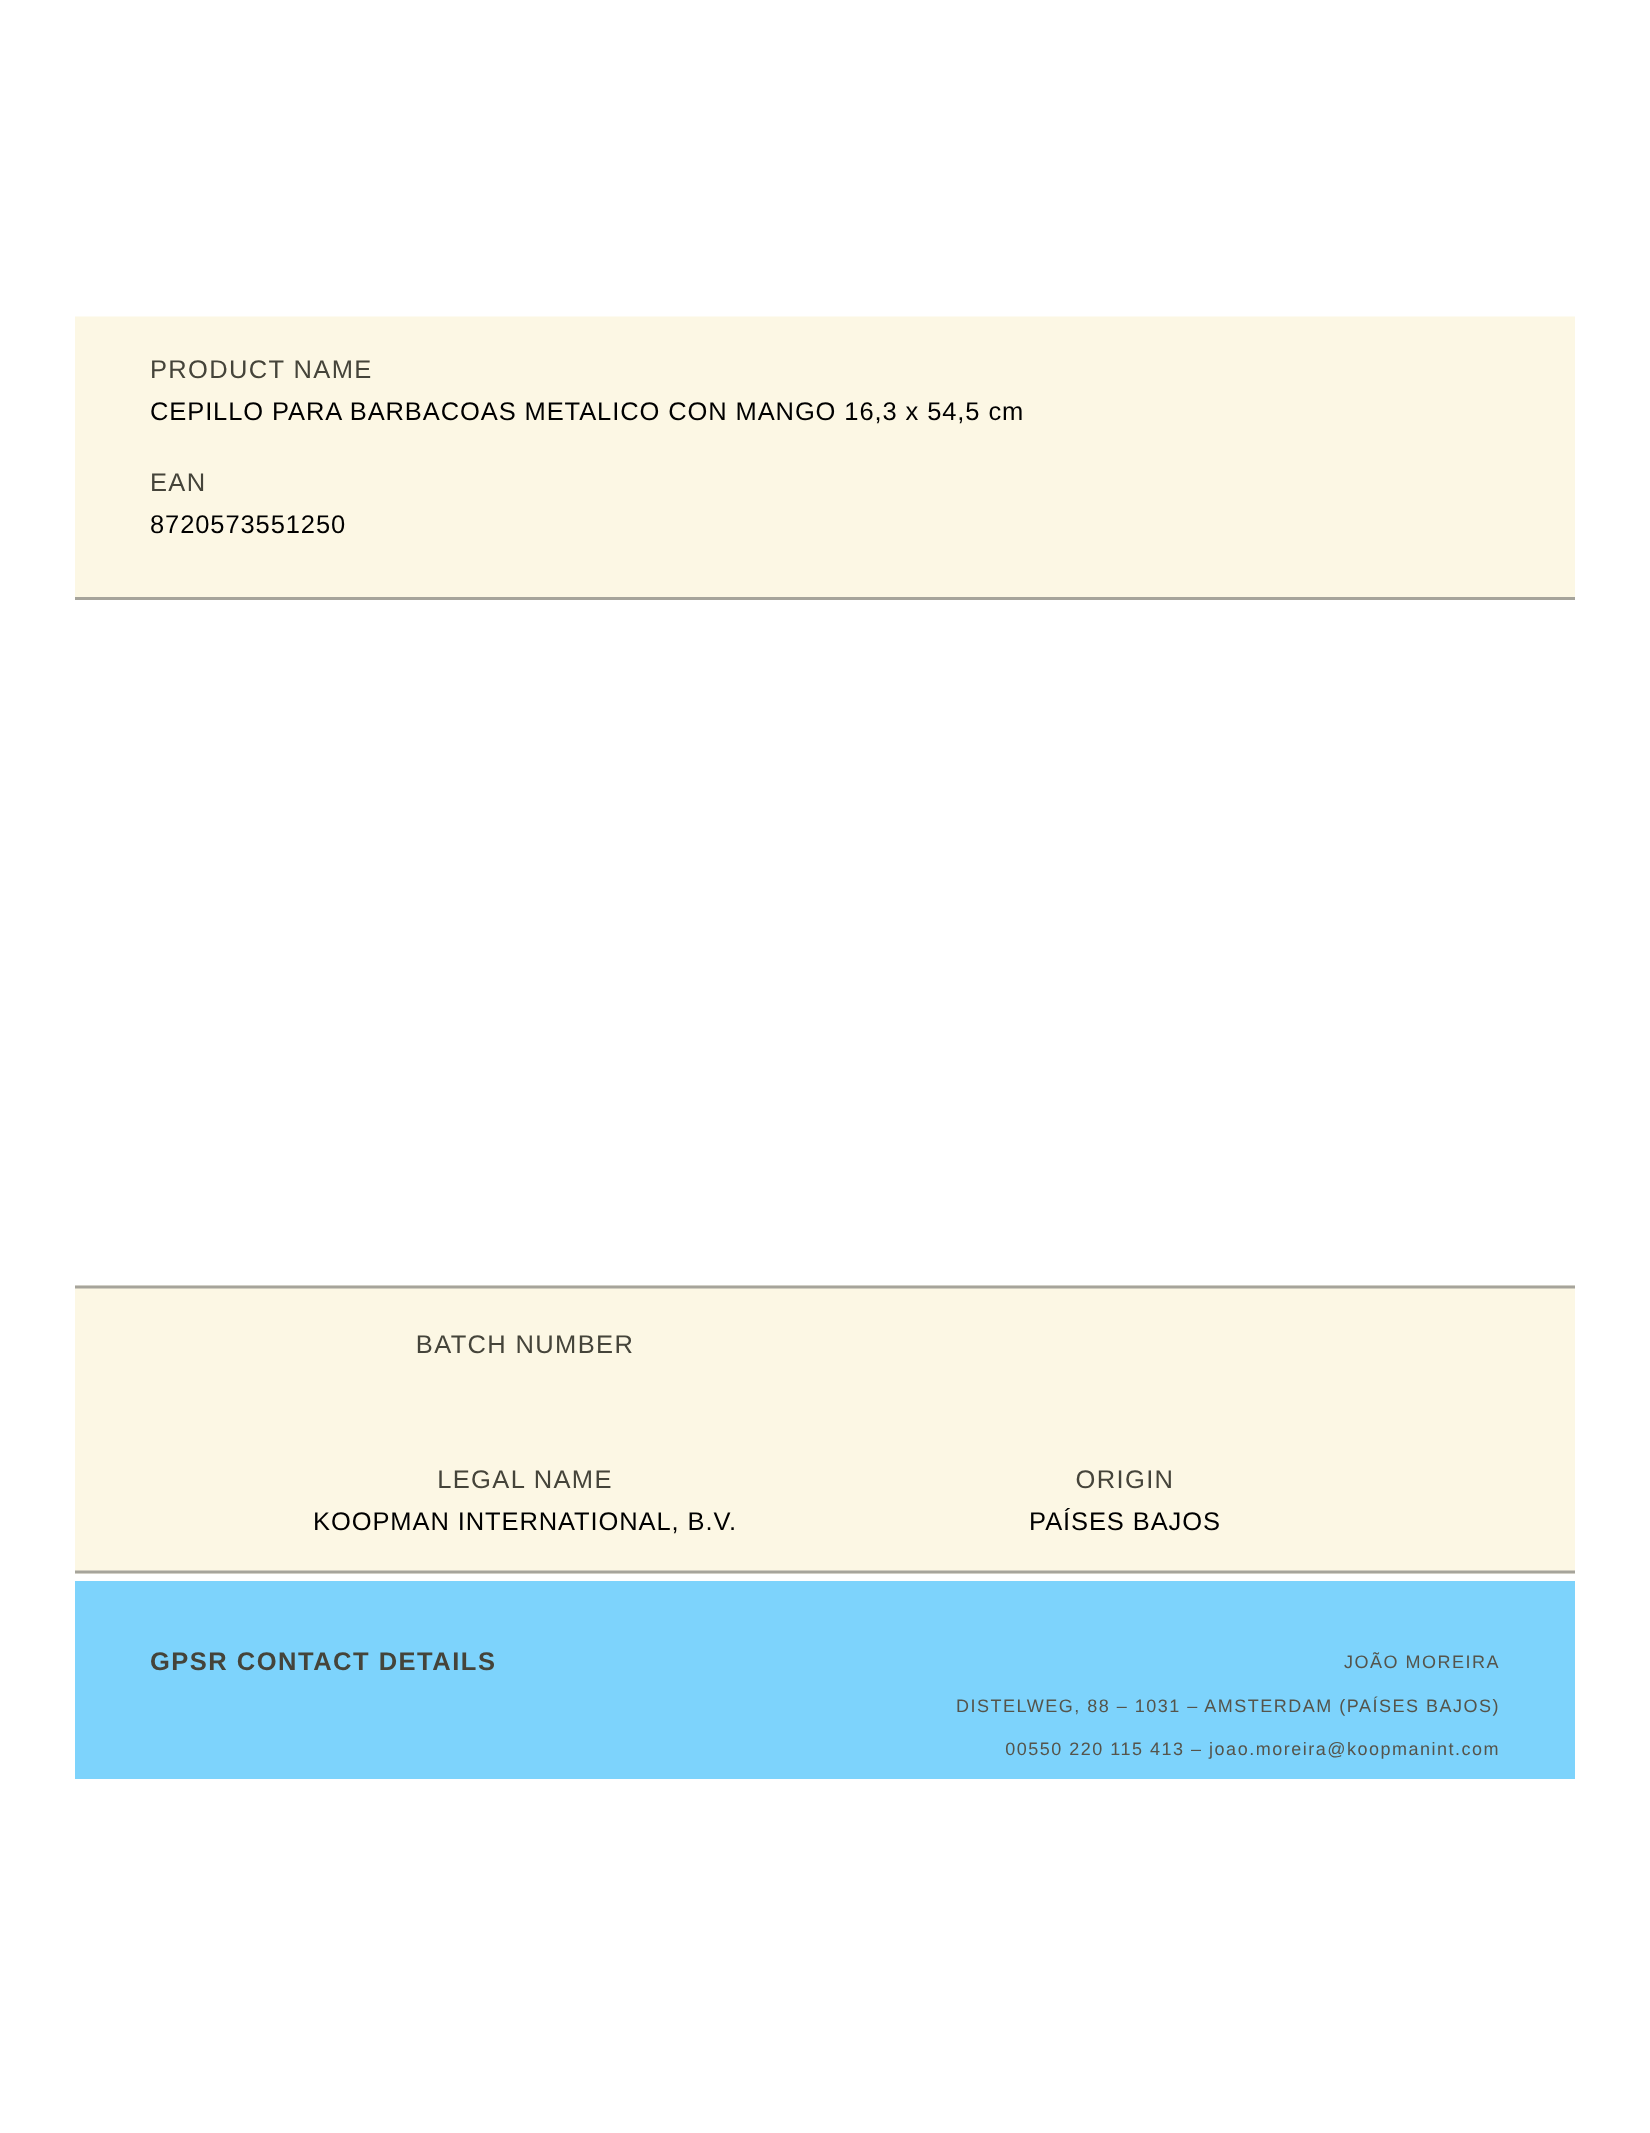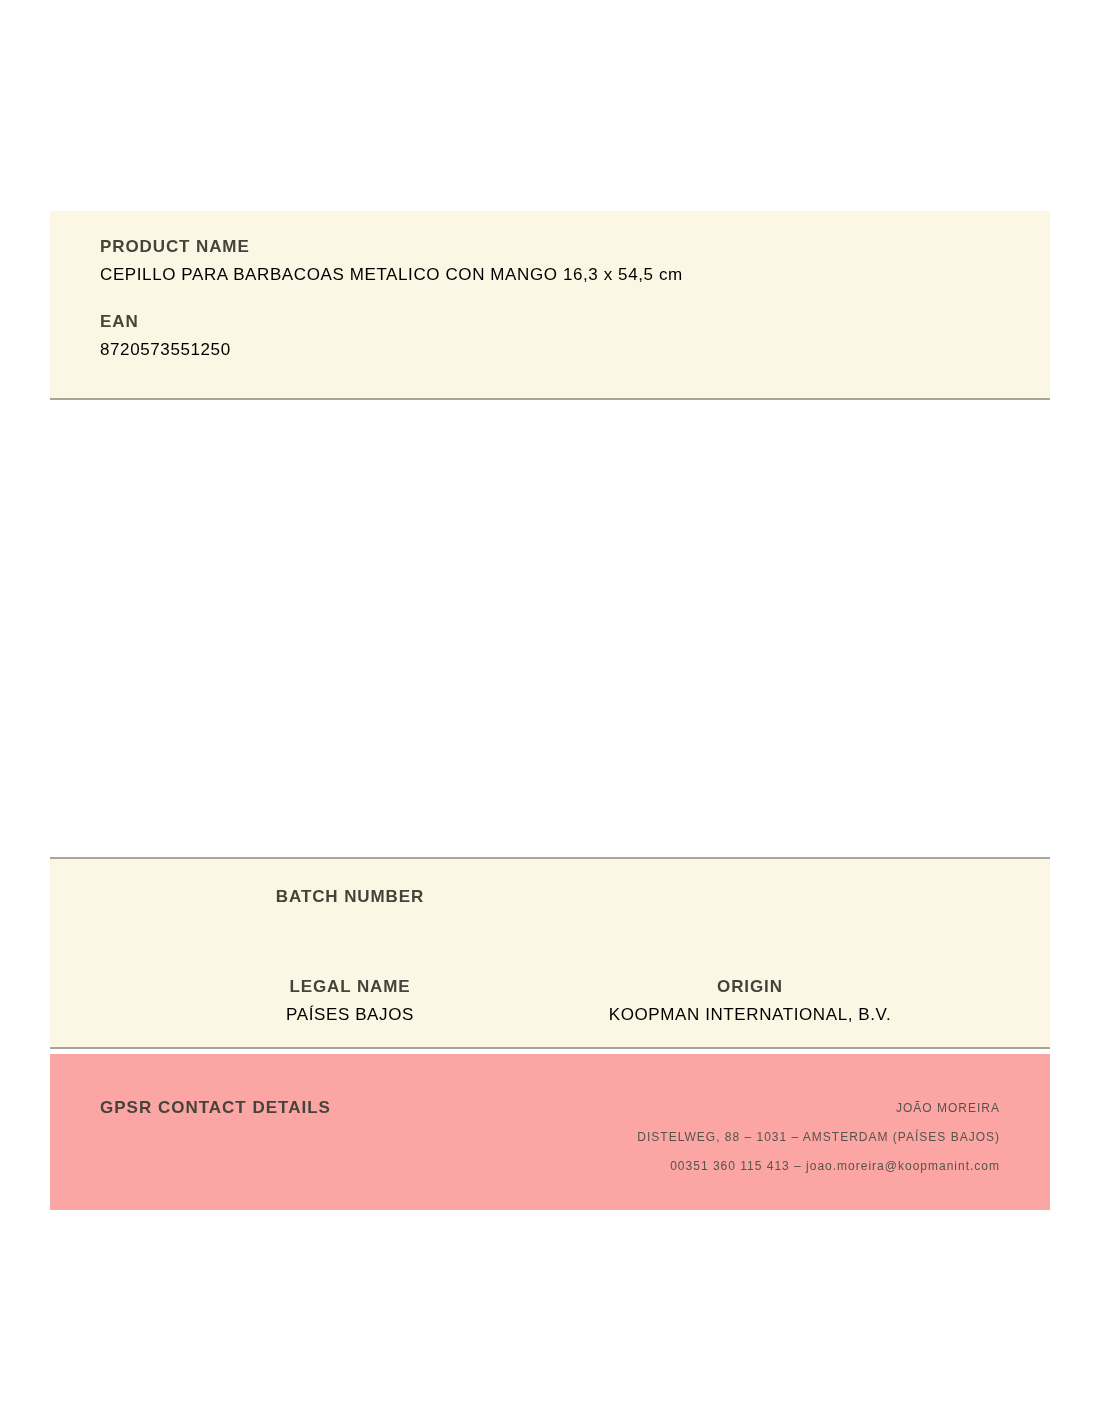--- a/index.html
+++ b/index.html
@@ -26,30 +26,30 @@
   }
   .panel-batch {
     top: 857px;
     height: 192px;
     border-top: 2px solid #A6A49B;
     border-bottom: 2px solid #A6A49B;
     padding-top: 24px;
   }
   .panel-gpsr {
     top: 1054px;
-    height: 156px;
-    background: #fca5a5;
+    height: 132px;
+    background: #7dd3fc;
     padding: 40px 50px 0 50px;
     display: flex;
     justify-content: space-between;
     align-items: flex-start;
   }
   .label {
     font-size: 17px;
-    font-weight: bold;
+    font-weight: normal;
     color: #45443A;
     letter-spacing: 0.9px;
     line-height: 28px;
   }
   .value {
     font-size: 17px;
     font-weight: normal;
     color: #000000;
     letter-spacing: 0.6px;
     line-height: 28px;
@@ -99,27 +99,27 @@
   <section class="panel panel-batch">
     <div class="batch-grid">
       <div class="label">BATCH NUMBER</div>
       <div class="value"></div>
       <div class="value"></div>
     </div>
     <div class="batch-spacer"></div>
     <div class="batch-grid">
       <div class="label">LEGAL NAME</div>
       <div class="label">ORIGIN</div>
+      <div class="value">KOOPMAN INTERNATIONAL, B.V.</div>
       <div class="value">PAÍSES BAJOS</div>
-      <div class="value">KOOPMAN INTERNATIONAL, B.V.</div>
     </div>
   </section>
 
   <section class="panel panel-gpsr">
     <div class="gpsr-heading">GPSR CONTACT DETAILS</div>
     <div class="gpsr-contact">
       <div class="contact-line">JOÃO MOREIRA</div>
       <div class="contact-line">DISTELWEG, 88 – 1031 – AMSTERDAM (PAÍSES BAJOS)</div>
-      <div class="contact-line">00351 360 115 413 – joao.moreira@koopmanint.com</div>
+      <div class="contact-line">00550 220 115 413 – joao.moreira@koopmanint.com</div>
     </div>
   </section>
 
 </div>
 
 </body></html>

